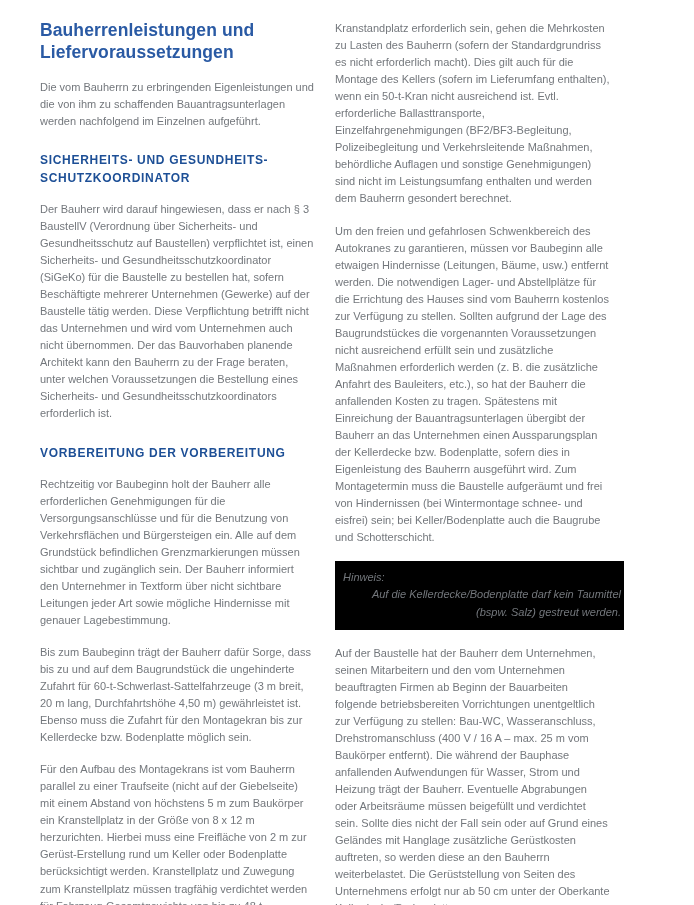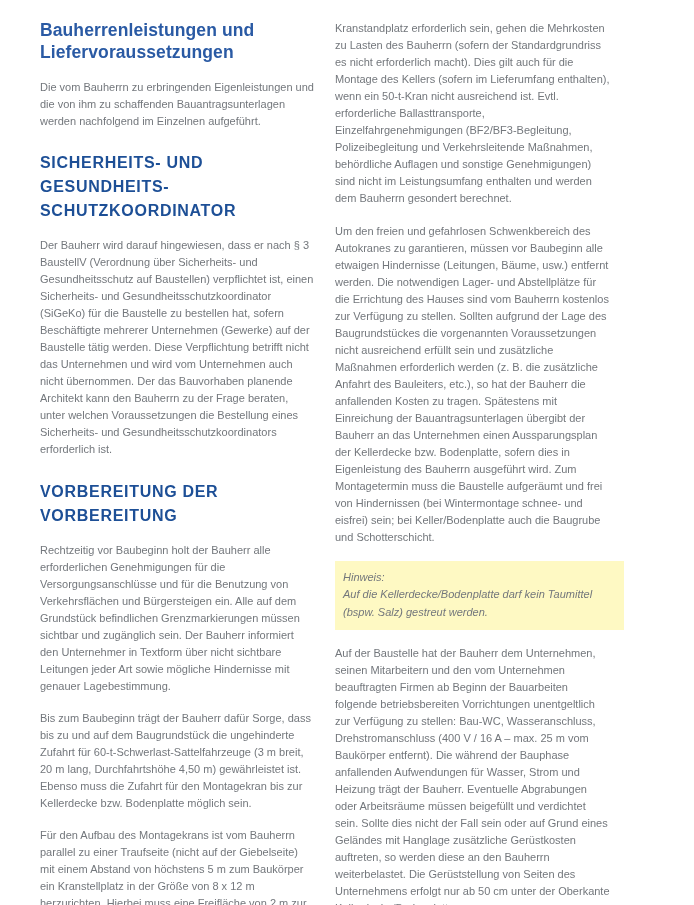--- a/index.html
+++ b/index.html
@@ -27,42 +27,43 @@
   h1.doc-title {
     margin: 0 0 15px 0;
     font-size: 17.5px;
     line-height: 1.25;
     font-weight: bold;
     color: #2a5aa4;
     letter-spacing: 0.1px;
   }
   h2.section-heading {
     margin: 21px 0 14px 0;
-    font-size: 16px;
+    font-size: 12px;
     line-height: 1.5;
     font-weight: bold;
     color: #1d4f96;
     letter-spacing: 0.7px;
     white-space: pre-line;
   }
   p.body-para {
     margin: 0 0 15px 0;
   }
   .note-box {
-    background: #fef9c3;
+    background: #000000;
     padding: 8px 3px 9px 8px;
     margin: 14px -14px 15px 0;
     font-style: italic;
     color: #73777c;
   }
   .note-label {
     font-style: italic;
   }
   .note-text {
     font-style: italic;
+    text-align: right;
   }
 </style>
 </head>
 <body>
 
 <div class="page">
 
   <div class="col col-left">
     <h1 class="doc-title">Bauherrenleistungen und Liefervoraussetzungen</h1>
 

